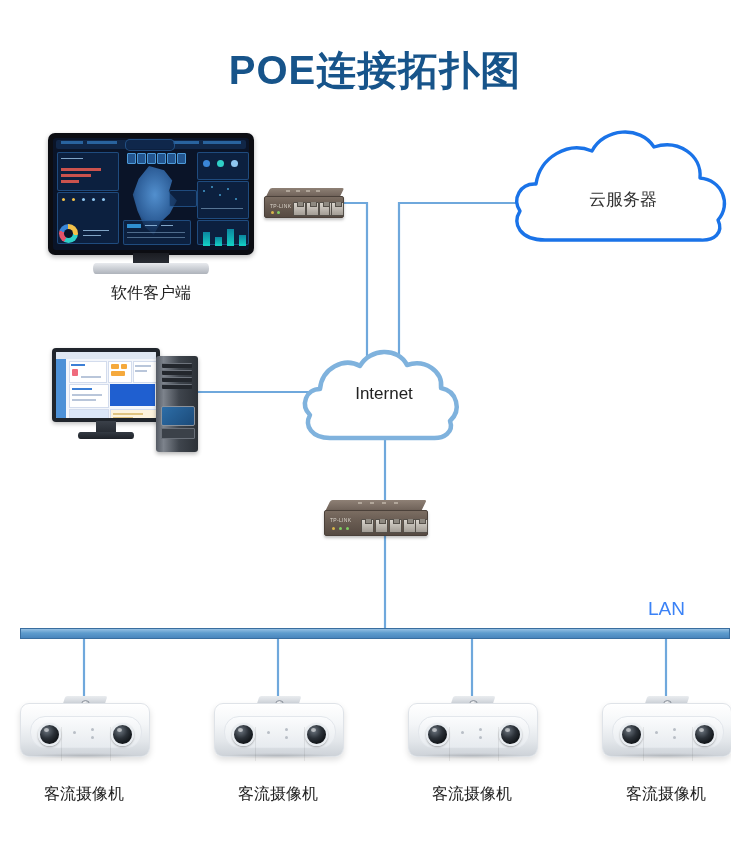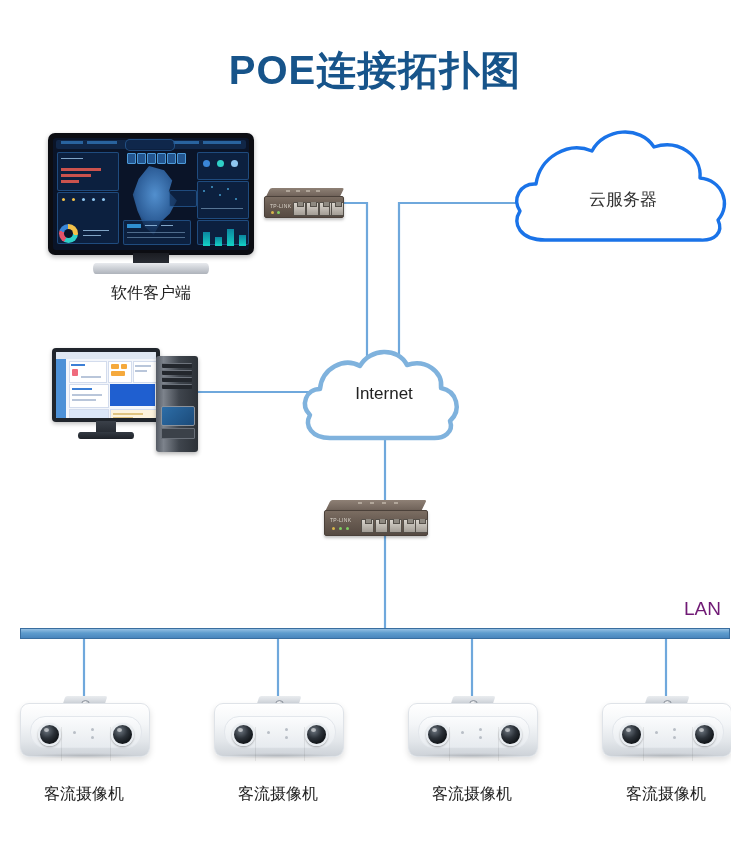--- a/index.html
+++ b/index.html
@@ -76,23 +76,23 @@
   #lan-bar {
     position: absolute;
     left: 20px; top: 628px;
     width: 710px; height: 11px;
     background: linear-gradient(to bottom,#95bfe2 0%, #5e9ccd 45%, #4a86bd 100%);
     border: 1px solid #3a6e9f;
     box-sizing: border-box;
   }
   #lan-label {
     position: absolute;
-    left: 684px; top: 598px;
+    left: 648px; top: 598px;
     font-size: 19px;
-    color: #701a75;
+    color: #3b82f6;
     white-space: nowrap;
   }
 
   
   #smart-screen { left: 48px; top: 133px; width: 206px; height: 145px; }
   .tv-body {
     position: absolute; left: 0; top: 0;
     width: 206px; height: 122px;
     background: #0c0d12;
     border-radius: 7px;

